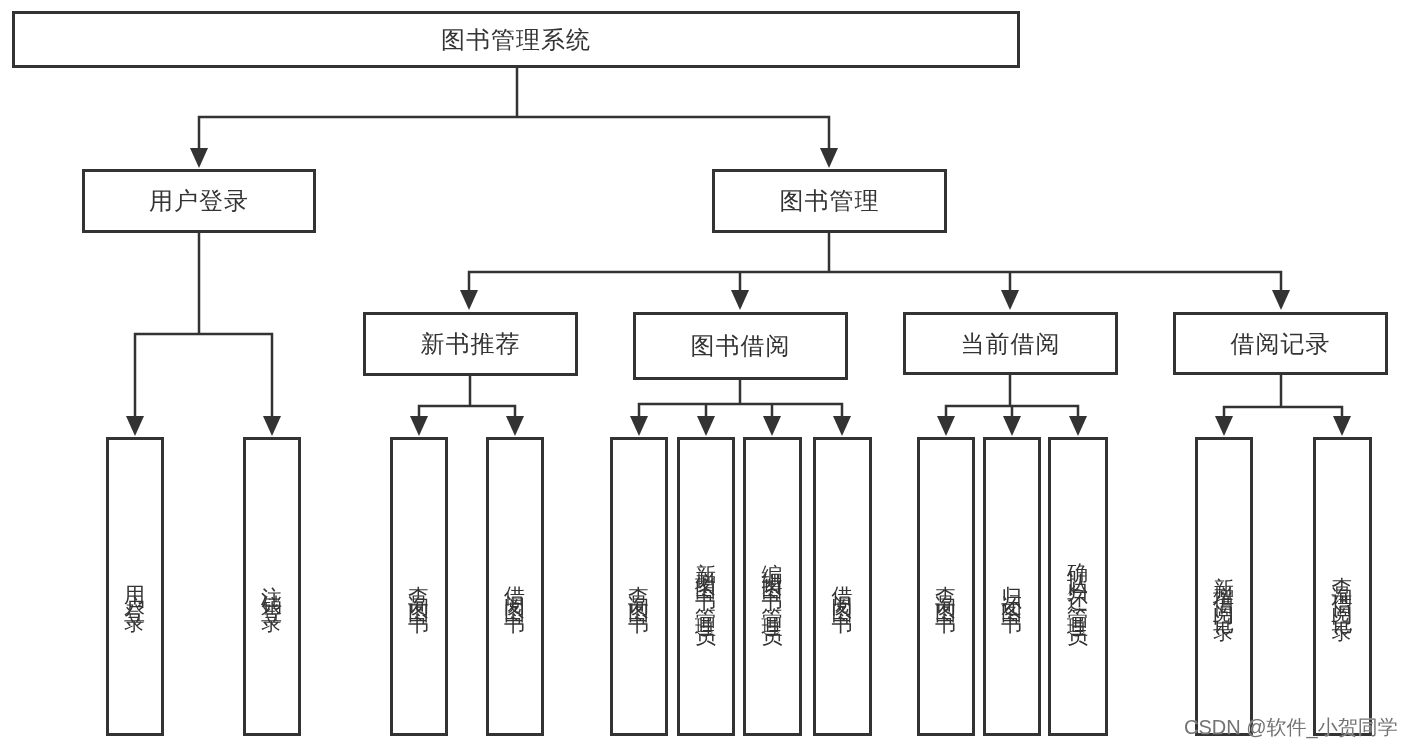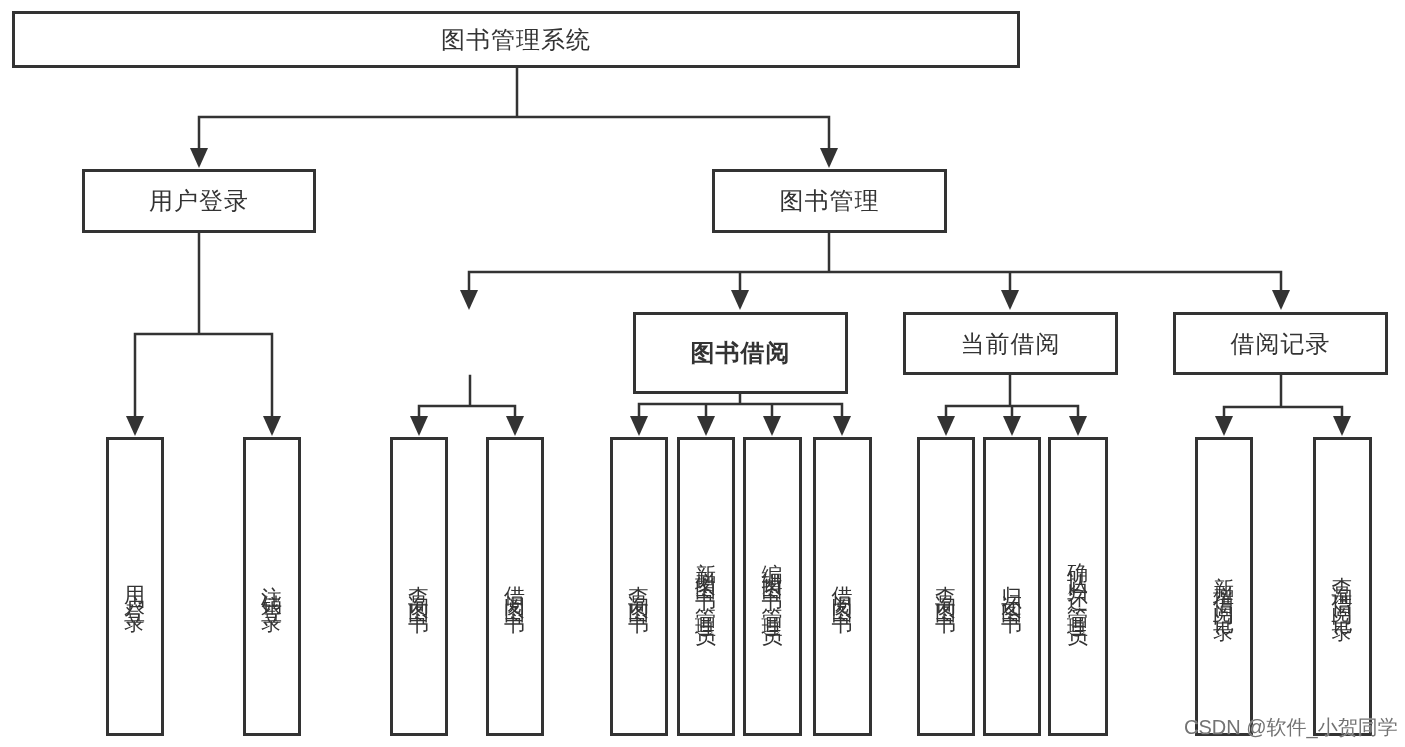--- a/index.html
+++ b/index.html
@@ -70,21 +70,24 @@
     <span>图书管理系统</span>
   </div>
 
   <div class="node" style="left:82px;top:169px;width:234px;height:64px;">
     <span>用户登录</span>
   </div>
   <div class="node" style="left:712px;top:169px;width:235px;height:64px;">
     <span>图书管理</span>
   </div>
 
-  <div class="node" style="left:633px;top:312px;width:215px;height:82px;font-weight:bold;">
+  <div class="node" style="left:363px;top:312px;width:215px;height:64px;">
+    <span>新书推荐</span>
+  </div>
+  <div class="node" style="left:633px;top:312px;width:215px;height:68px;">
     <span>图书借阅</span>
   </div>
   <div class="node" style="left:903px;top:312px;width:215px;height:63px;justify-content:center;">
     <span>当前借阅</span>
   </div>
   <div class="node" style="left:1173px;top:312px;width:215px;height:63px;">
     <span>借阅记录</span>
   </div>
 
   <div class="vnode" style="left:106px;width:58px;">

